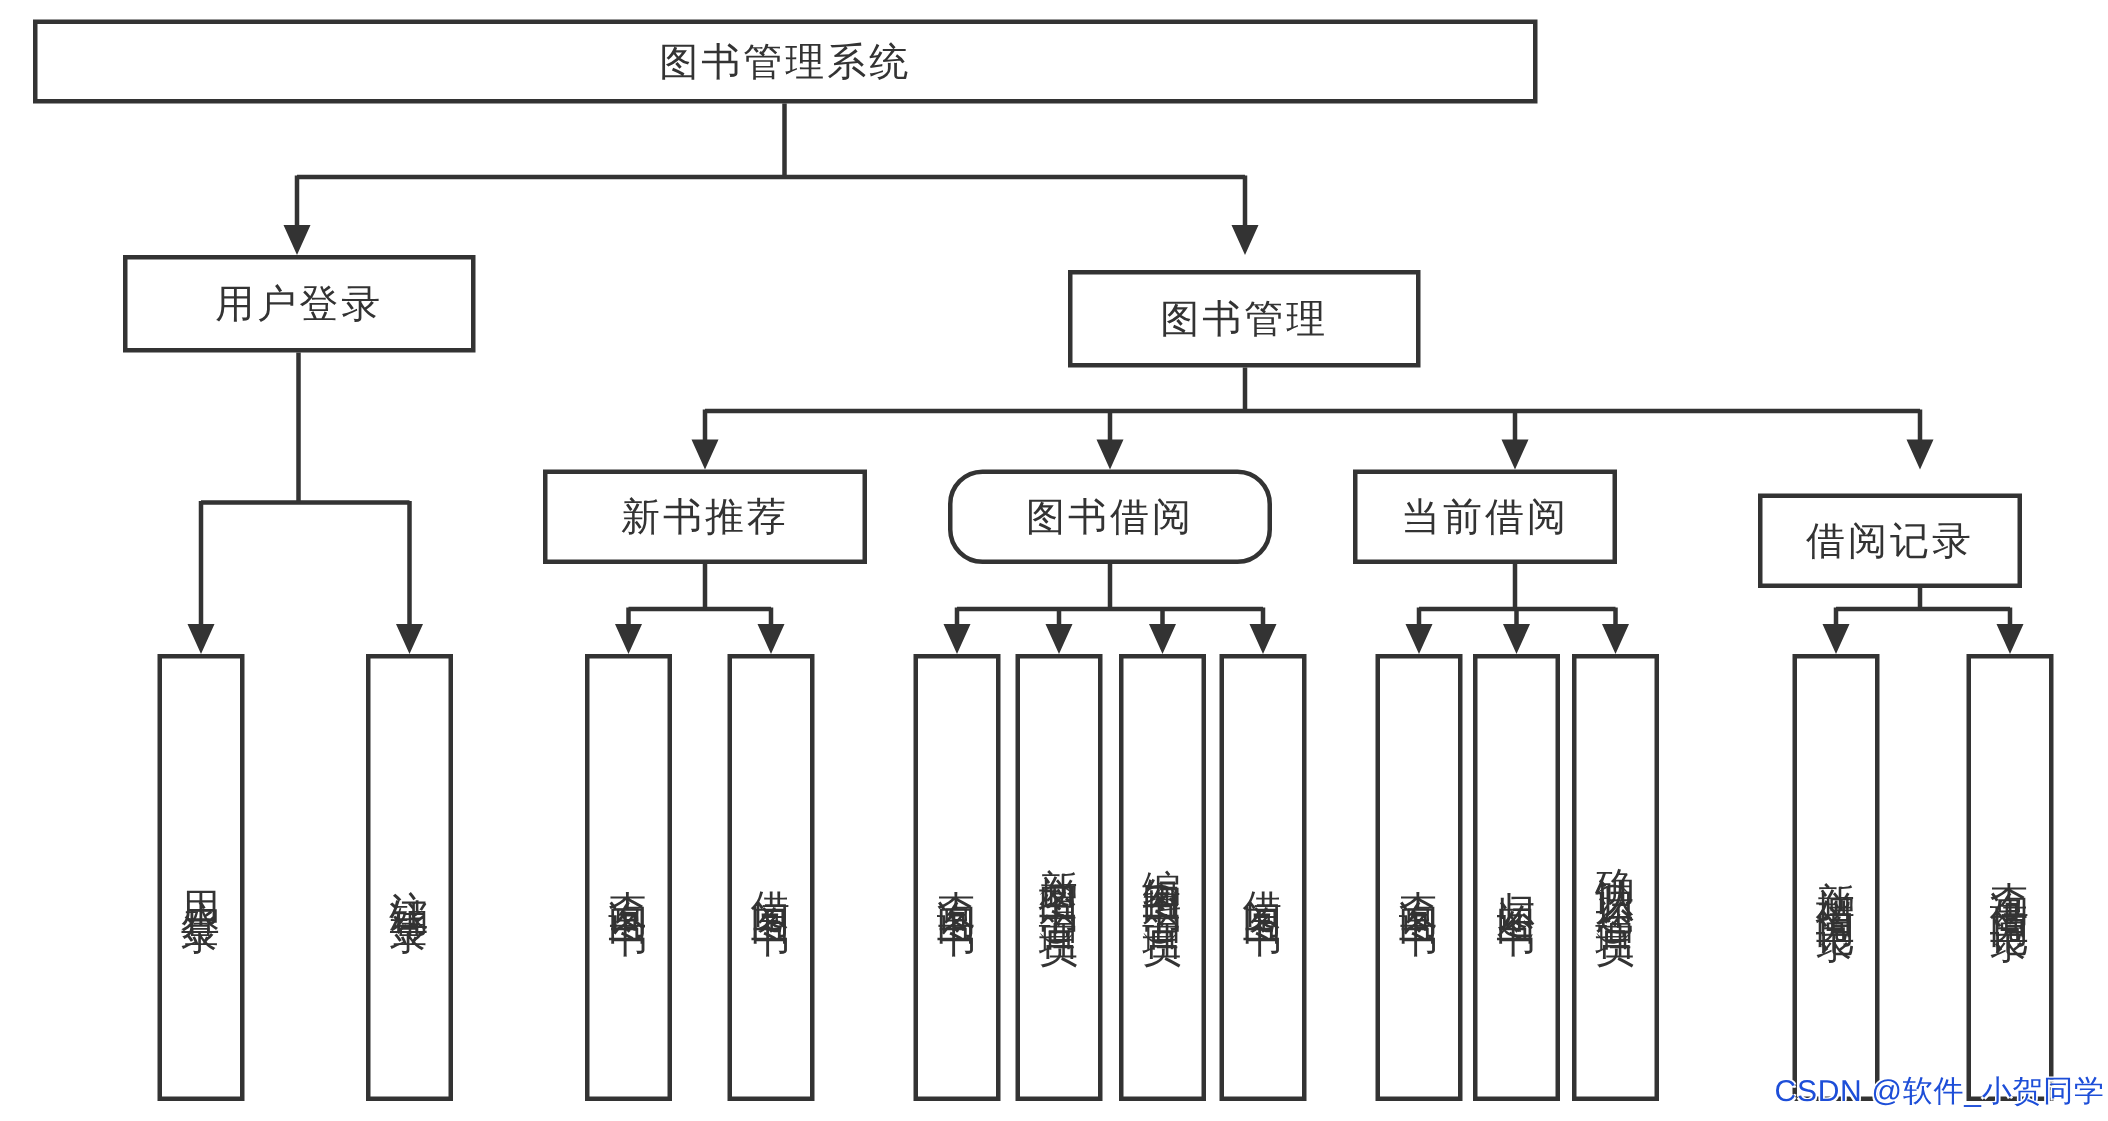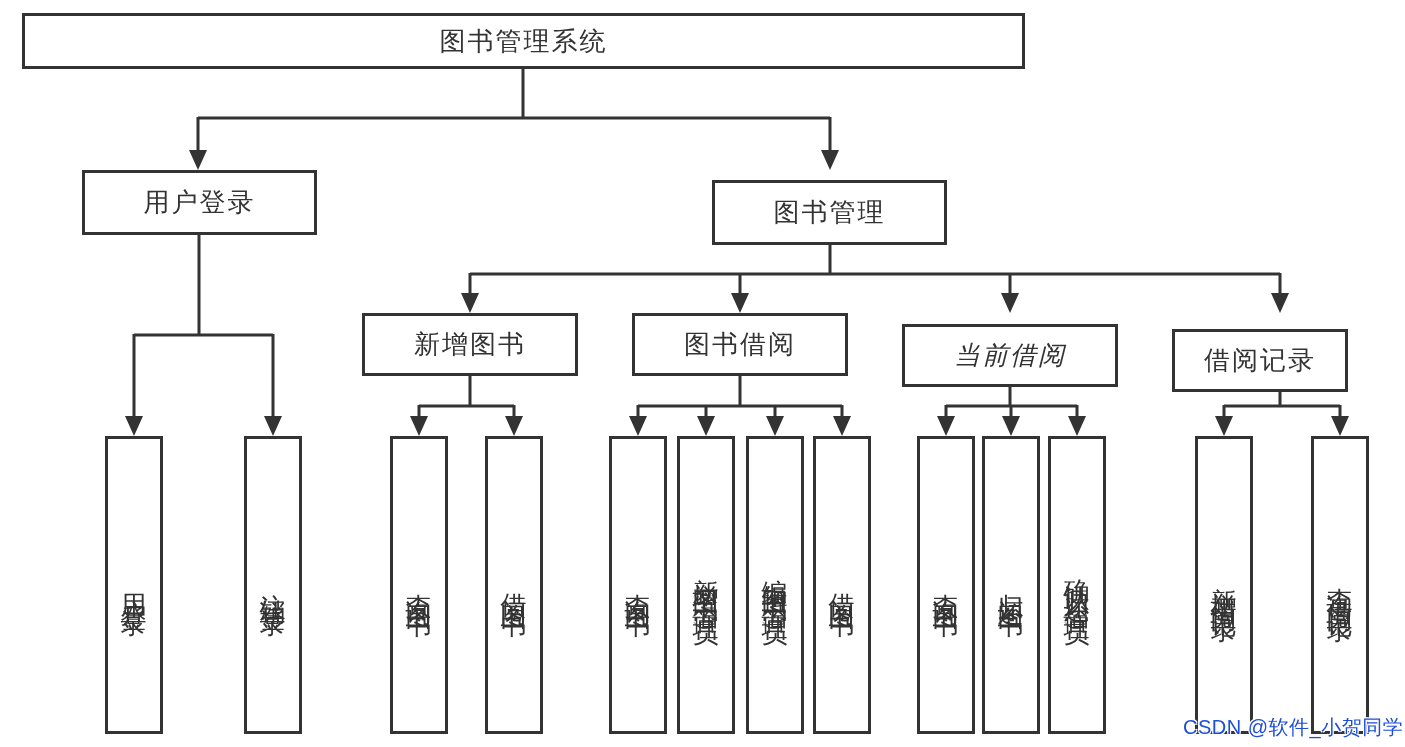--- a/index.html
+++ b/index.html
@@ -55,22 +55,22 @@
     line-height: 1;
     letter-spacing: 6px;
     color: #333333;
     white-space: nowrap;
   }
   
   #node-root         { left: 22px;   top: 13px;  width: 1003px; height: 56px; }
   #node-user-login   { left: 82px;   top: 170px; width: 235px;  height: 65px; }
   #node-book-mgmt    { left: 712px;  top: 180px; width: 235px;  height: 65px; }
   #node-new-rec      { left: 362px;  top: 313px; width: 216px;  height: 63px; }
-  #node-book-borrow  { left: 632px;  top: 313px; width: 216px;  height: 63px; }
-  #node-current      { left: 902px;  top: 324px; width: 216px;  height: 63px; font-style: italic; }
+  #node-book-borrow  { left: 632px;  top: 313px; width: 216px;  height: 63px; border-radius: 23px; }
+  #node-current      { left: 902px;  top: 313px; width: 176px;  height: 63px; }
   #node-records      { left: 1172px; top: 329px; width: 176px;  height: 63px; font-family: Liberation Serif, serif; }
   #leaf-login        { left: 105px;  }
   #leaf-logout       { left: 244px;  }
   #leaf-rec-query    { left: 390px;  }
   #leaf-rec-borrow   { left: 485px;  }
   #leaf-bb-query     { left: 609px;  }
   #leaf-bb-add       { left: 677px;  }
   #leaf-bb-edit      { left: 746px;  }
   #leaf-bb-borrow    { left: 813px;  }
   #leaf-cur-query    { left: 917px;  }
@@ -124,21 +124,21 @@
   </div>
 
   <div class="hbox" id="node-user-login">
     <span class="label">用户登录</span>
   </div>
   <div class="hbox" id="node-book-mgmt">
     <span class="label">图书管理</span>
   </div>
 
   <div class="hbox" id="node-new-rec">
-    <span class="label">新增图书</span>
+    <span class="label">新书推荐</span>
   </div>
   <div class="hbox" id="node-book-borrow">
     <span class="label">图书借阅</span>
   </div>
   <div class="hbox" id="node-current">
     <span class="label">当前借阅</span>
   </div>
   <div class="hbox" id="node-records">
     <span class="label">借阅记录</span>
   </div>

